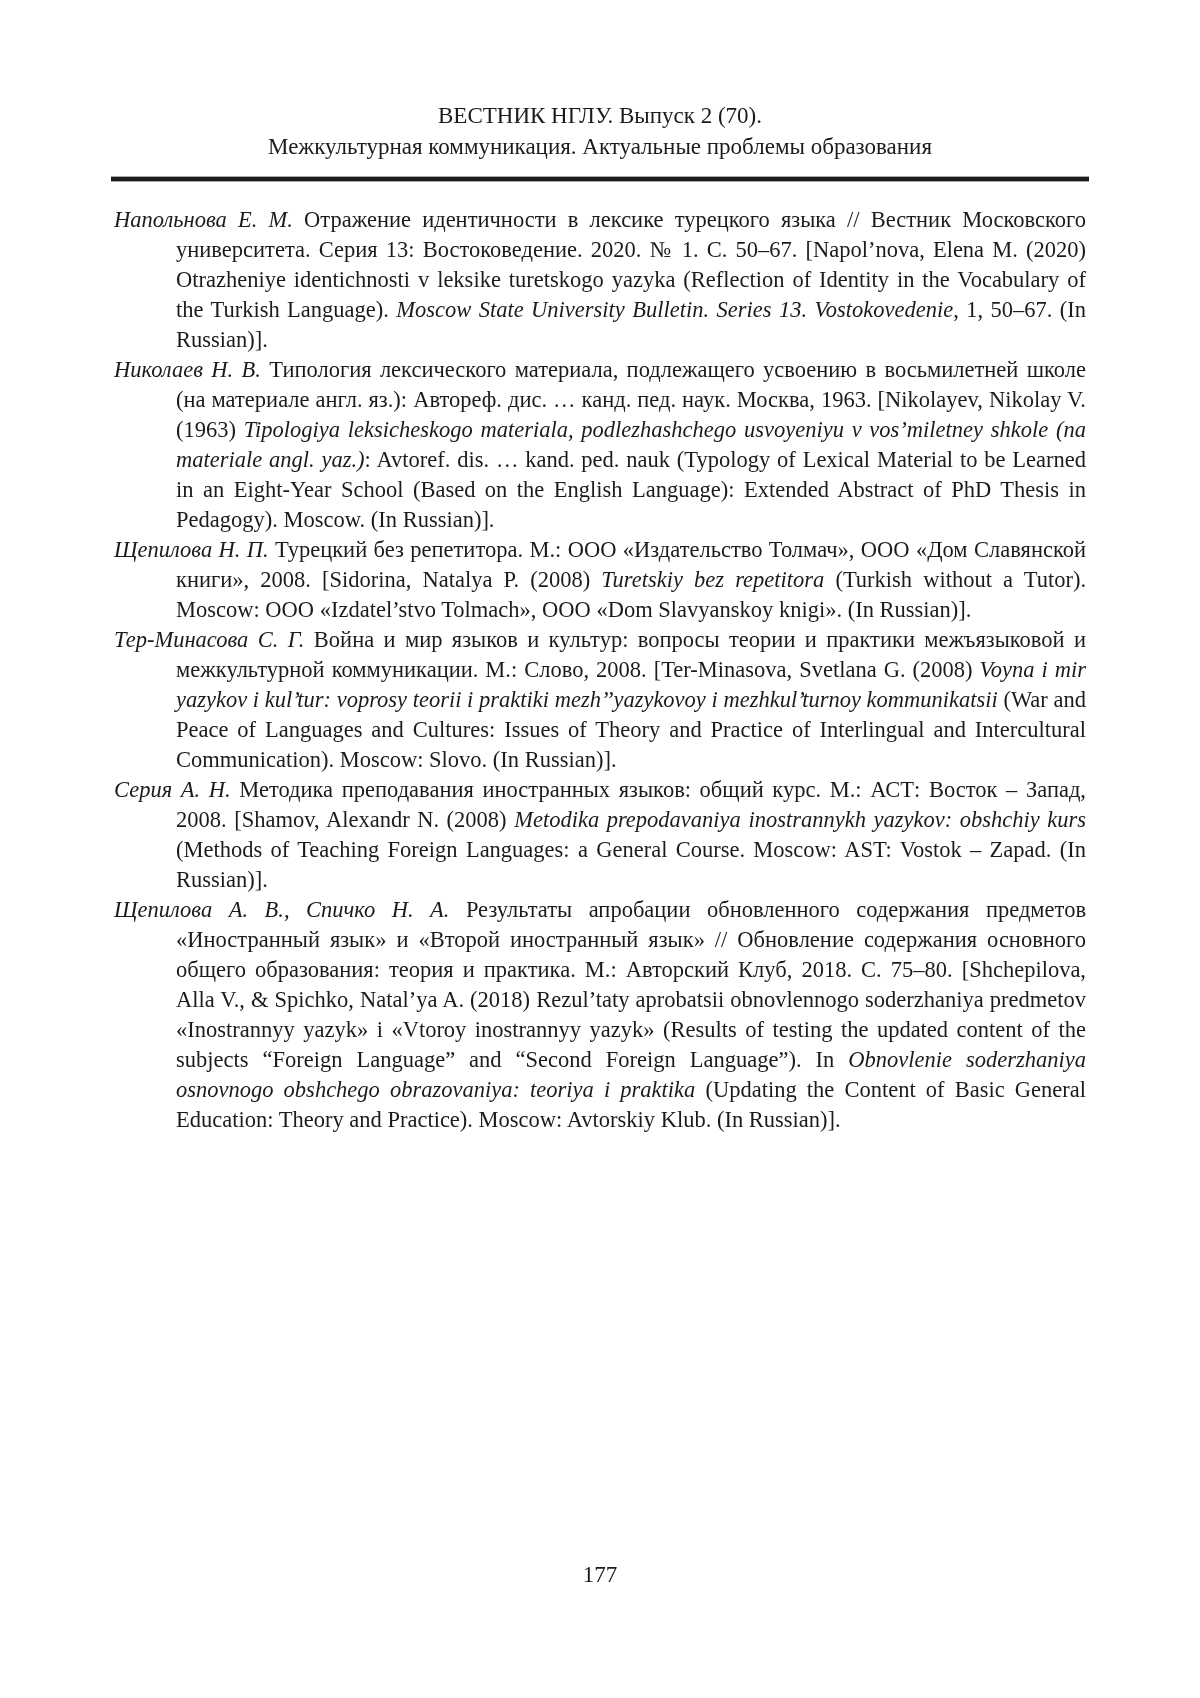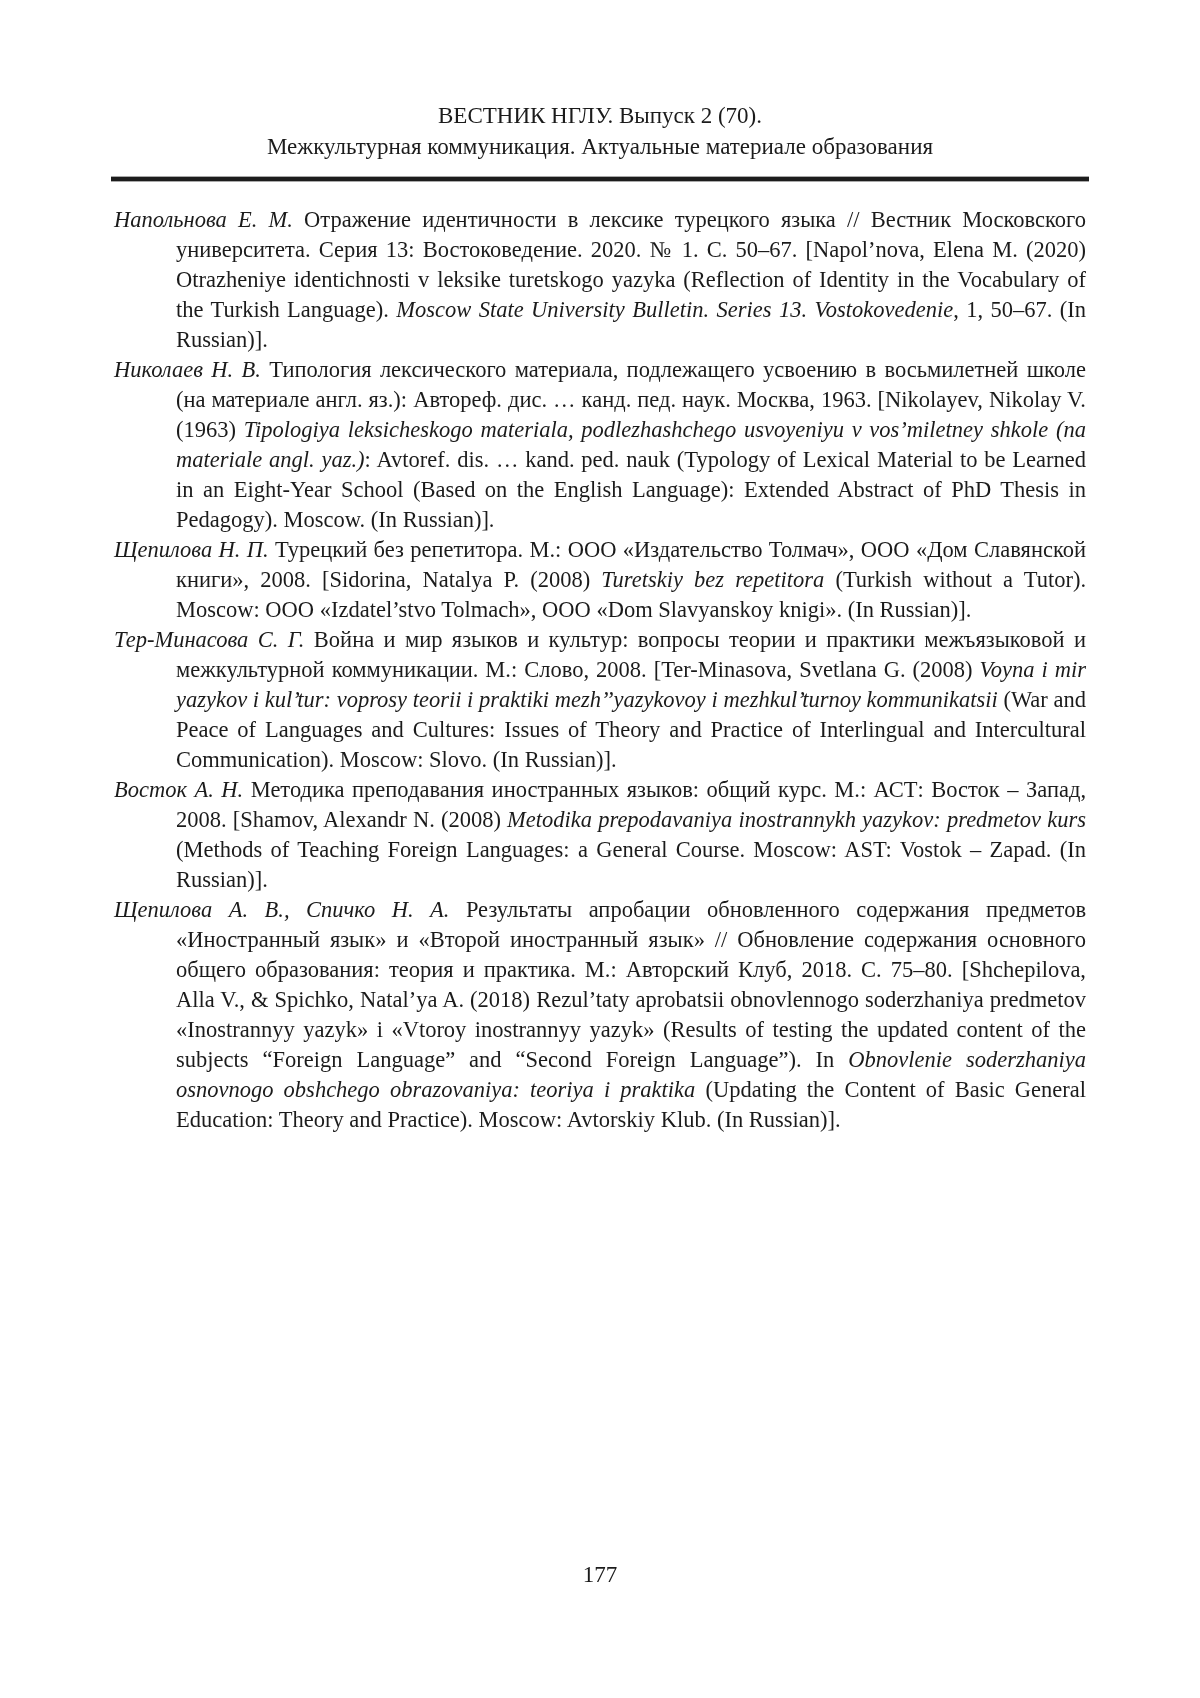--- a/index.html
+++ b/index.html
@@ -54,29 +54,29 @@
     line-height: 30px;
   }
 </style>
 </head>
 <body>
 
 <div class="page">
 
   <div class="header">
     <div class="header-line">ВЕСТНИК НГЛУ. Выпуск 2 (70).</div>
-    <div class="header-line">Межкультурная коммуникация. Актуальные материале образования</div>
+    <div class="header-line">Межкультурная коммуникация. Актуальные проблемы образования</div>
   </div>
 
   <div class="header-rule"></div>
 
   <div class="refs">
       <p class="ref"><span class="it">Напольнова Е. М.</span><span> Отражение идентичности в лексике турецкого языка // Вестник Московского университета. Серия 13: Востоковедение. 2020. № 1. С. 50–67. [Napol’nova, Elena M. (2020) Otrazheniye identichnosti v leksike turetskogo yazyka (Reflection of Identity in the Vocabulary of the Turkish Language). </span><span class="it">Moscow State University Bulletin. Series 13. Vostokovedenie</span><span>, 1, 50–67. (In Russian)].</span></p>
       <p class="ref"><span class="it">Николаев Н. В.</span><span> Типология лексического материала, подлежащего усвоению в восьмилетней школе (на материале англ. яз.): Автореф. дис. … канд. пед. наук. Москва, 1963. [Nikolayev, Nikolay V. (1963) </span><span class="it">Tipologiya leksicheskogo materiala, podlezhashchego usvoyeniyu v vos’miletney shkole (na materiale angl. yaz.)</span><span>: Avtoref. dis. … kand. ped. nauk (Typology of Lexical Material to be Learned in an Eight-Year School (Based on the English Language): Extended Abstract of PhD Thesis in Pedagogy). Moscow. (In Russian)].</span></p>
       <p class="ref"><span class="it">Щепилова Н. П.</span><span> Турецкий без репетитора. М.: ООО «Издательство Толмач», ООО «Дом Славянской книги», 2008. [Sidorina, Natalya P. (2008) </span><span class="it">Turetskiy bez repetitora</span><span> (Turkish without a Tutor). Moscow: OOO «Izdatel’stvo Tolmach», OOO «Dom Slavyanskoy knigi». (In Russian)].</span></p>
       <p class="ref"><span class="it">Тер-Минасова С. Г.</span><span> Война и мир языков и культур: вопросы теории и практики межъязыковой и межкультурной коммуникации. М.: Слово, 2008. [Ter-Minasova, Svetlana G. (2008) </span><span class="it">Voyna i mir yazykov i kul’tur: voprosy teorii i praktiki mezh’’yazykovoy i mezhkul’turnoy kommunikatsii</span><span> (War and Peace of Languages and Cultures: Issues of Theory and Practice of Interlingual and Intercultural Communication). Moscow: Slovo. (In Russian)].</span></p>
-      <p class="ref"><span class="it">Восток А. Н.</span><span> Методика преподавания иностранных языков: общий курс. М.: АСТ: Восток – Запад, 2008. [Shamov, Alexandr N. (2008) </span><span class="it">Metodika prepodavaniya inostrannykh yazykov: predmetov kurs</span><span> (Methods of Teaching Foreign Languages: a General Course. Moscow: AST: Vostok – Zapad. (In Russian)].</span></p>
+      <p class="ref"><span class="it">Серия А. Н.</span><span> Методика преподавания иностранных языков: общий курс. М.: АСТ: Восток – Запад, 2008. [Shamov, Alexandr N. (2008) </span><span class="it">Metodika prepodavaniya inostrannykh yazykov: obshchiy kurs</span><span> (Methods of Teaching Foreign Languages: a General Course. Moscow: AST: Vostok – Zapad. (In Russian)].</span></p>
       <p class="ref"><span class="it">Щепилова А. В., Спичко Н. А.</span><span> Результаты апробации обновленного содержания предметов «Иностранный язык» и «Второй иностранный язык» // Обновление содержания основного общего образования: теория и практика. М.: Авторский Клуб, 2018. С. 75–80. [Shchepilova, Alla V., &amp; Spichko, Natal’ya A. (2018) Rezul’taty aprobatsii obnovlennogo soderzhaniya predmetov «Inostrannyy yazyk» i «Vtoroy inostrannyy yazyk» (Results of testing the updated content of the subjects “Foreign Language” and “Second Foreign Language”). In </span><span class="it">Obnovlenie soderzhaniya osnovnogo obshchego obrazovaniya: teoriya i praktika</span><span> (Updating the Content of Basic General Education: Theory and Practice). Moscow: Avtorskiy Klub. (In Russian)].</span></p>
     </div>
 
   <div class="page-number">177</div>
 
 </div>
 
 </body></html>

